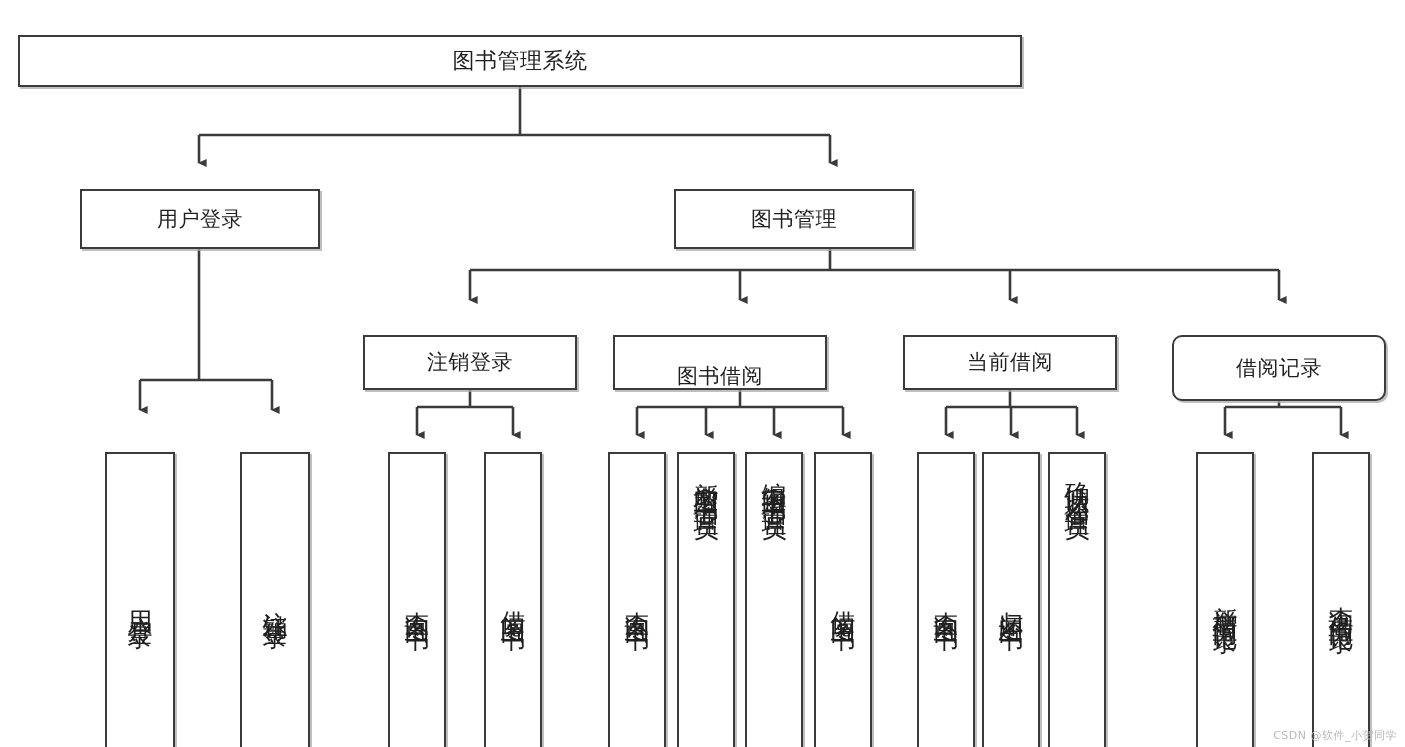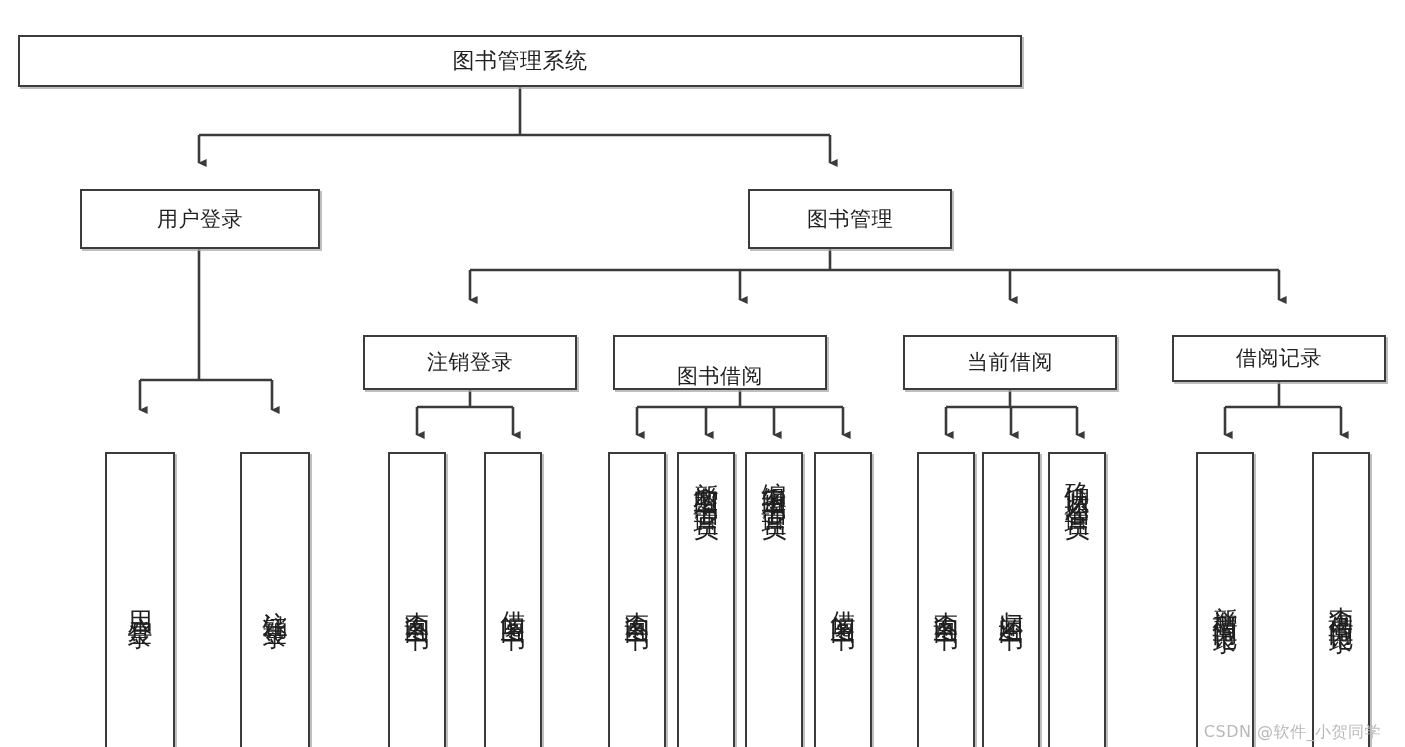--- a/index.html
+++ b/index.html
@@ -66,23 +66,23 @@
   }
   .node.vert.center-v {
     align-items: center;
   }
   .node.vert.top-v {
     align-items: flex-start;
     padding-top: 8px;
   }
   #watermark {
     position: absolute;
-    right: 24px;
+    right: 8px;
     bottom: 4px;
-    font-size: 16px;
+    font-size: 11px;
     color: #b9b9b9;
     letter-spacing: 0.5px;
     user-select: none;
     white-space: nowrap;
   }
 </style>
 </head>
 <body>
 
 <div id="diagram-root">
@@ -138,37 +138,37 @@
   </svg>
 
   <div class="node horiz root" style="left:18px; top:18px; width:1004px; height:52px;">
     <span class="node-label">图书管理系统</span>
   </div>
 
   <div class="node horiz" style="left:80px; top:172px; width:240px; height:60px;">
     <span class="node-label">用户登录</span>
   </div>
 
-  <div class="node horiz" style="left:748px; top:172px; width:204px; height:60px;">
+  <div class="node horiz" style="left:674px; top:172px; width:240px; height:60px;">
     <span class="node-label">图书管理</span>
   </div>
 
   <div class="node horiz" style="left:363px; top:318px; width:214px; height:55px;">
     <span class="node-label">注销登录</span>
   </div>
 
   <div class="node horiz" style="left:613px; top:318px; width:214px; height:55px;align-items:flex-end;">
     <span class="node-label">图书借阅</span>
   </div>
 
   <div class="node horiz" style="left:903px; top:318px; width:214px; height:55px;">
     <span class="node-label">当前借阅</span>
   </div>
 
-  <div class="node horiz" style="left:1172px; top:318px; width:214px; height:47px;">
+  <div class="node horiz" style="left:1172px; top:318px; width:214px; height:66px;border-radius:10px;">
     <span class="node-label">借阅记录</span>
   </div>
 
   <div class="node vert center-v" style="left:105px; top:435px; width:70px; height:298px;">
     <span class="node-label">用户登录</span>
   </div>
 
   <div class="node vert center-v" style="left:240px; top:435px; width:70px; height:298px;">
     <span class="node-label">注销登录</span>
   </div>

